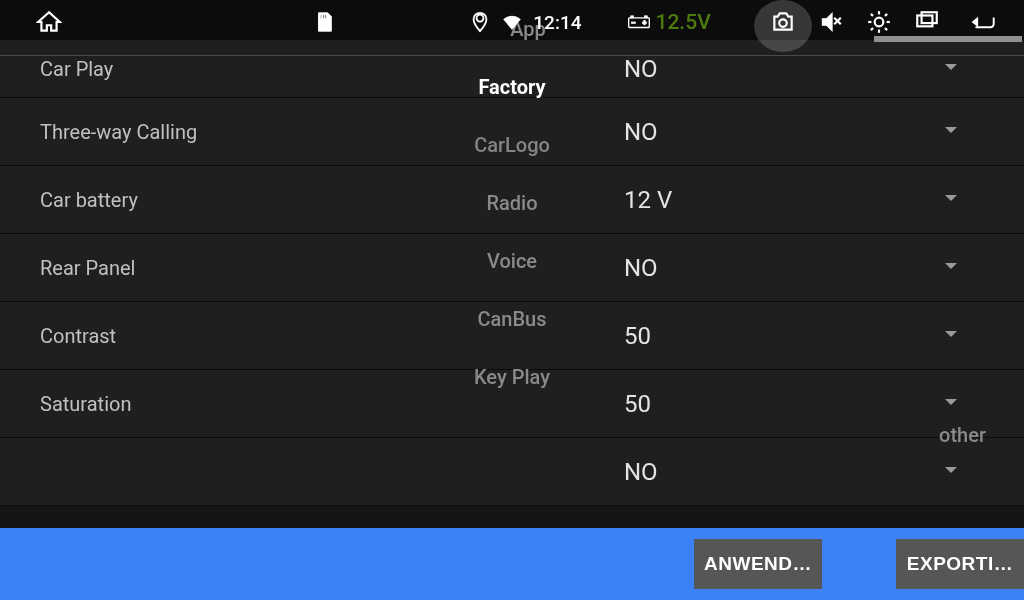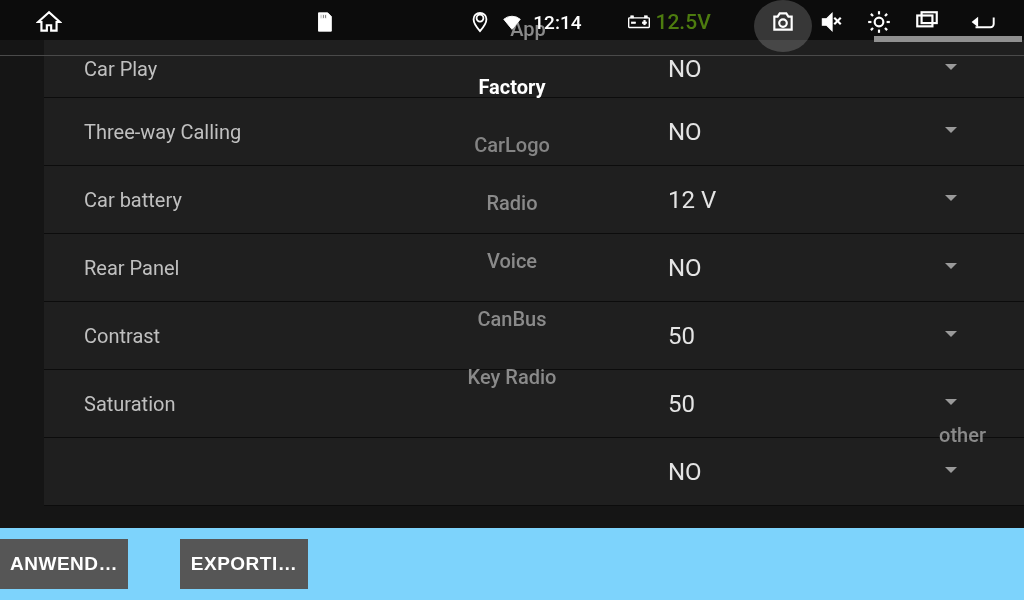--- a/index.html
+++ b/index.html
@@ -98,21 +98,20 @@
   }
   .row {
     height: 68px;
     display: flex;
     align-items: center;
     padding-left: 40px;
     padding-right: 54px;
     border-bottom: 1px solid #0c0c0c;
     background: #1f1f1f;
     font-size: 20px;
-    margin-left: 44px;
   }
   .row.first { height: 58px; }
   .row .label { color: #c0c0c0; flex: 0 0 auto; }
   .row .value {
     position: absolute;
     left: 624px;
     color: #e4e4e4;
     font-size: 24px;
   }
   .row { position: relative; }
@@ -123,24 +122,24 @@
     transform: translateY(-50%);
   }
   .row .chev svg { width: 18px; height: 18px; fill: #9a9a9a; }
 
   
   .footer {
     position: absolute;
     left: 0; right: 0; bottom: 0;
     height: 72px;
     display: flex;
-    justify-content: flex-start;
-    align-items: center;
-    gap: 52px;
-    background: #7dd3fc;
+    justify-content: flex-end;
+    align-items: center;
+    gap: 74px;
+    background: #3b82f6;
   }
   .btn {
     width: 128px;
     height: 50px;
     background: #565656;
     color: #ffffff;
     font-size: 19px;
     font-weight: 600;
     letter-spacing: 0.5px;
     display: flex; align-items: center; justify-content: center;
@@ -154,21 +153,21 @@
 <body>
 
 <div class="tabs">
   <div class="tab first">App</div>
   <div class="tab active">Factory</div>
 
   <div class="tab" style="padding:0 6px;color:#848484;">CarLogo</div>
   <div class="tab">Radio</div>
   <div class="tab">Voice</div>
   <div class="tab">CanBus</div>
-  <div class="tab">Key Radio</div>
+  <div class="tab">Key Play</div>
   <div class="tab last">other</div>
 </div>
 
 <div class="statusbar">
   <div class="sb-left">
     <span class="ic">
       <svg viewBox="0 0 24 24">
           <path d="M12 3 2 12h3v8h5v-5h4v5h5v-8h3z" fill="none" stroke-width="2"></path>
         </svg>
     </span>

